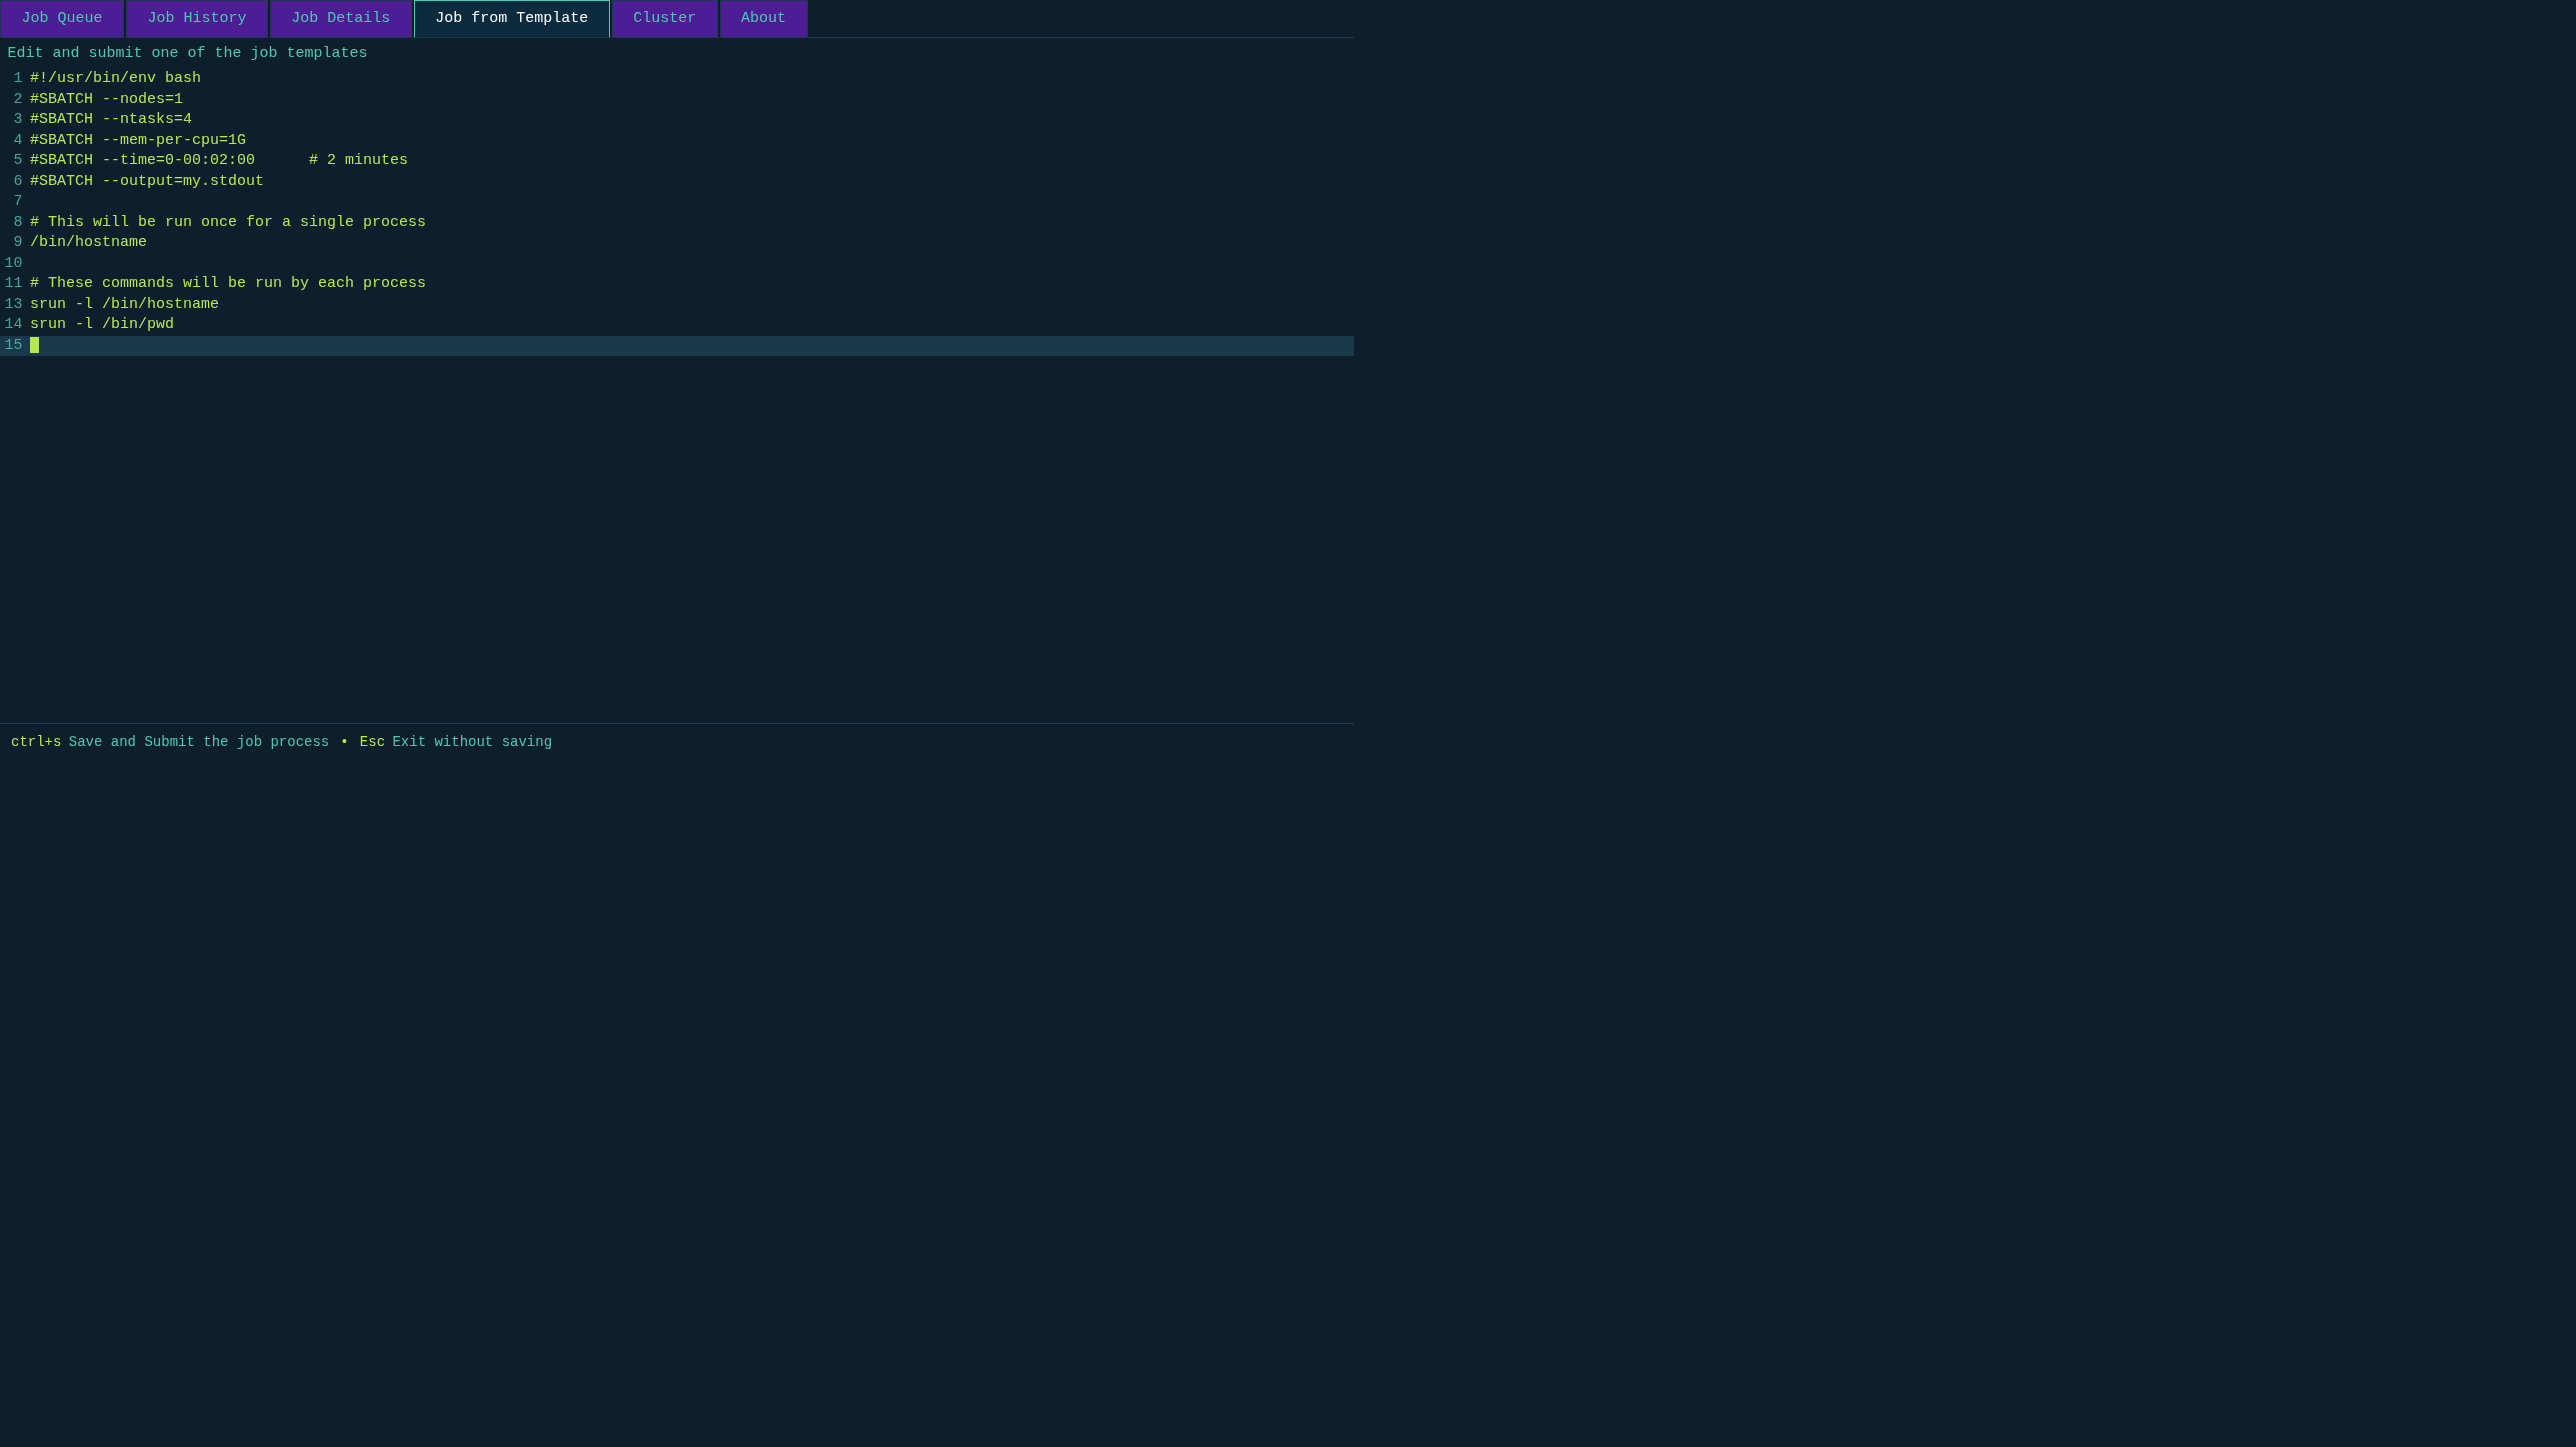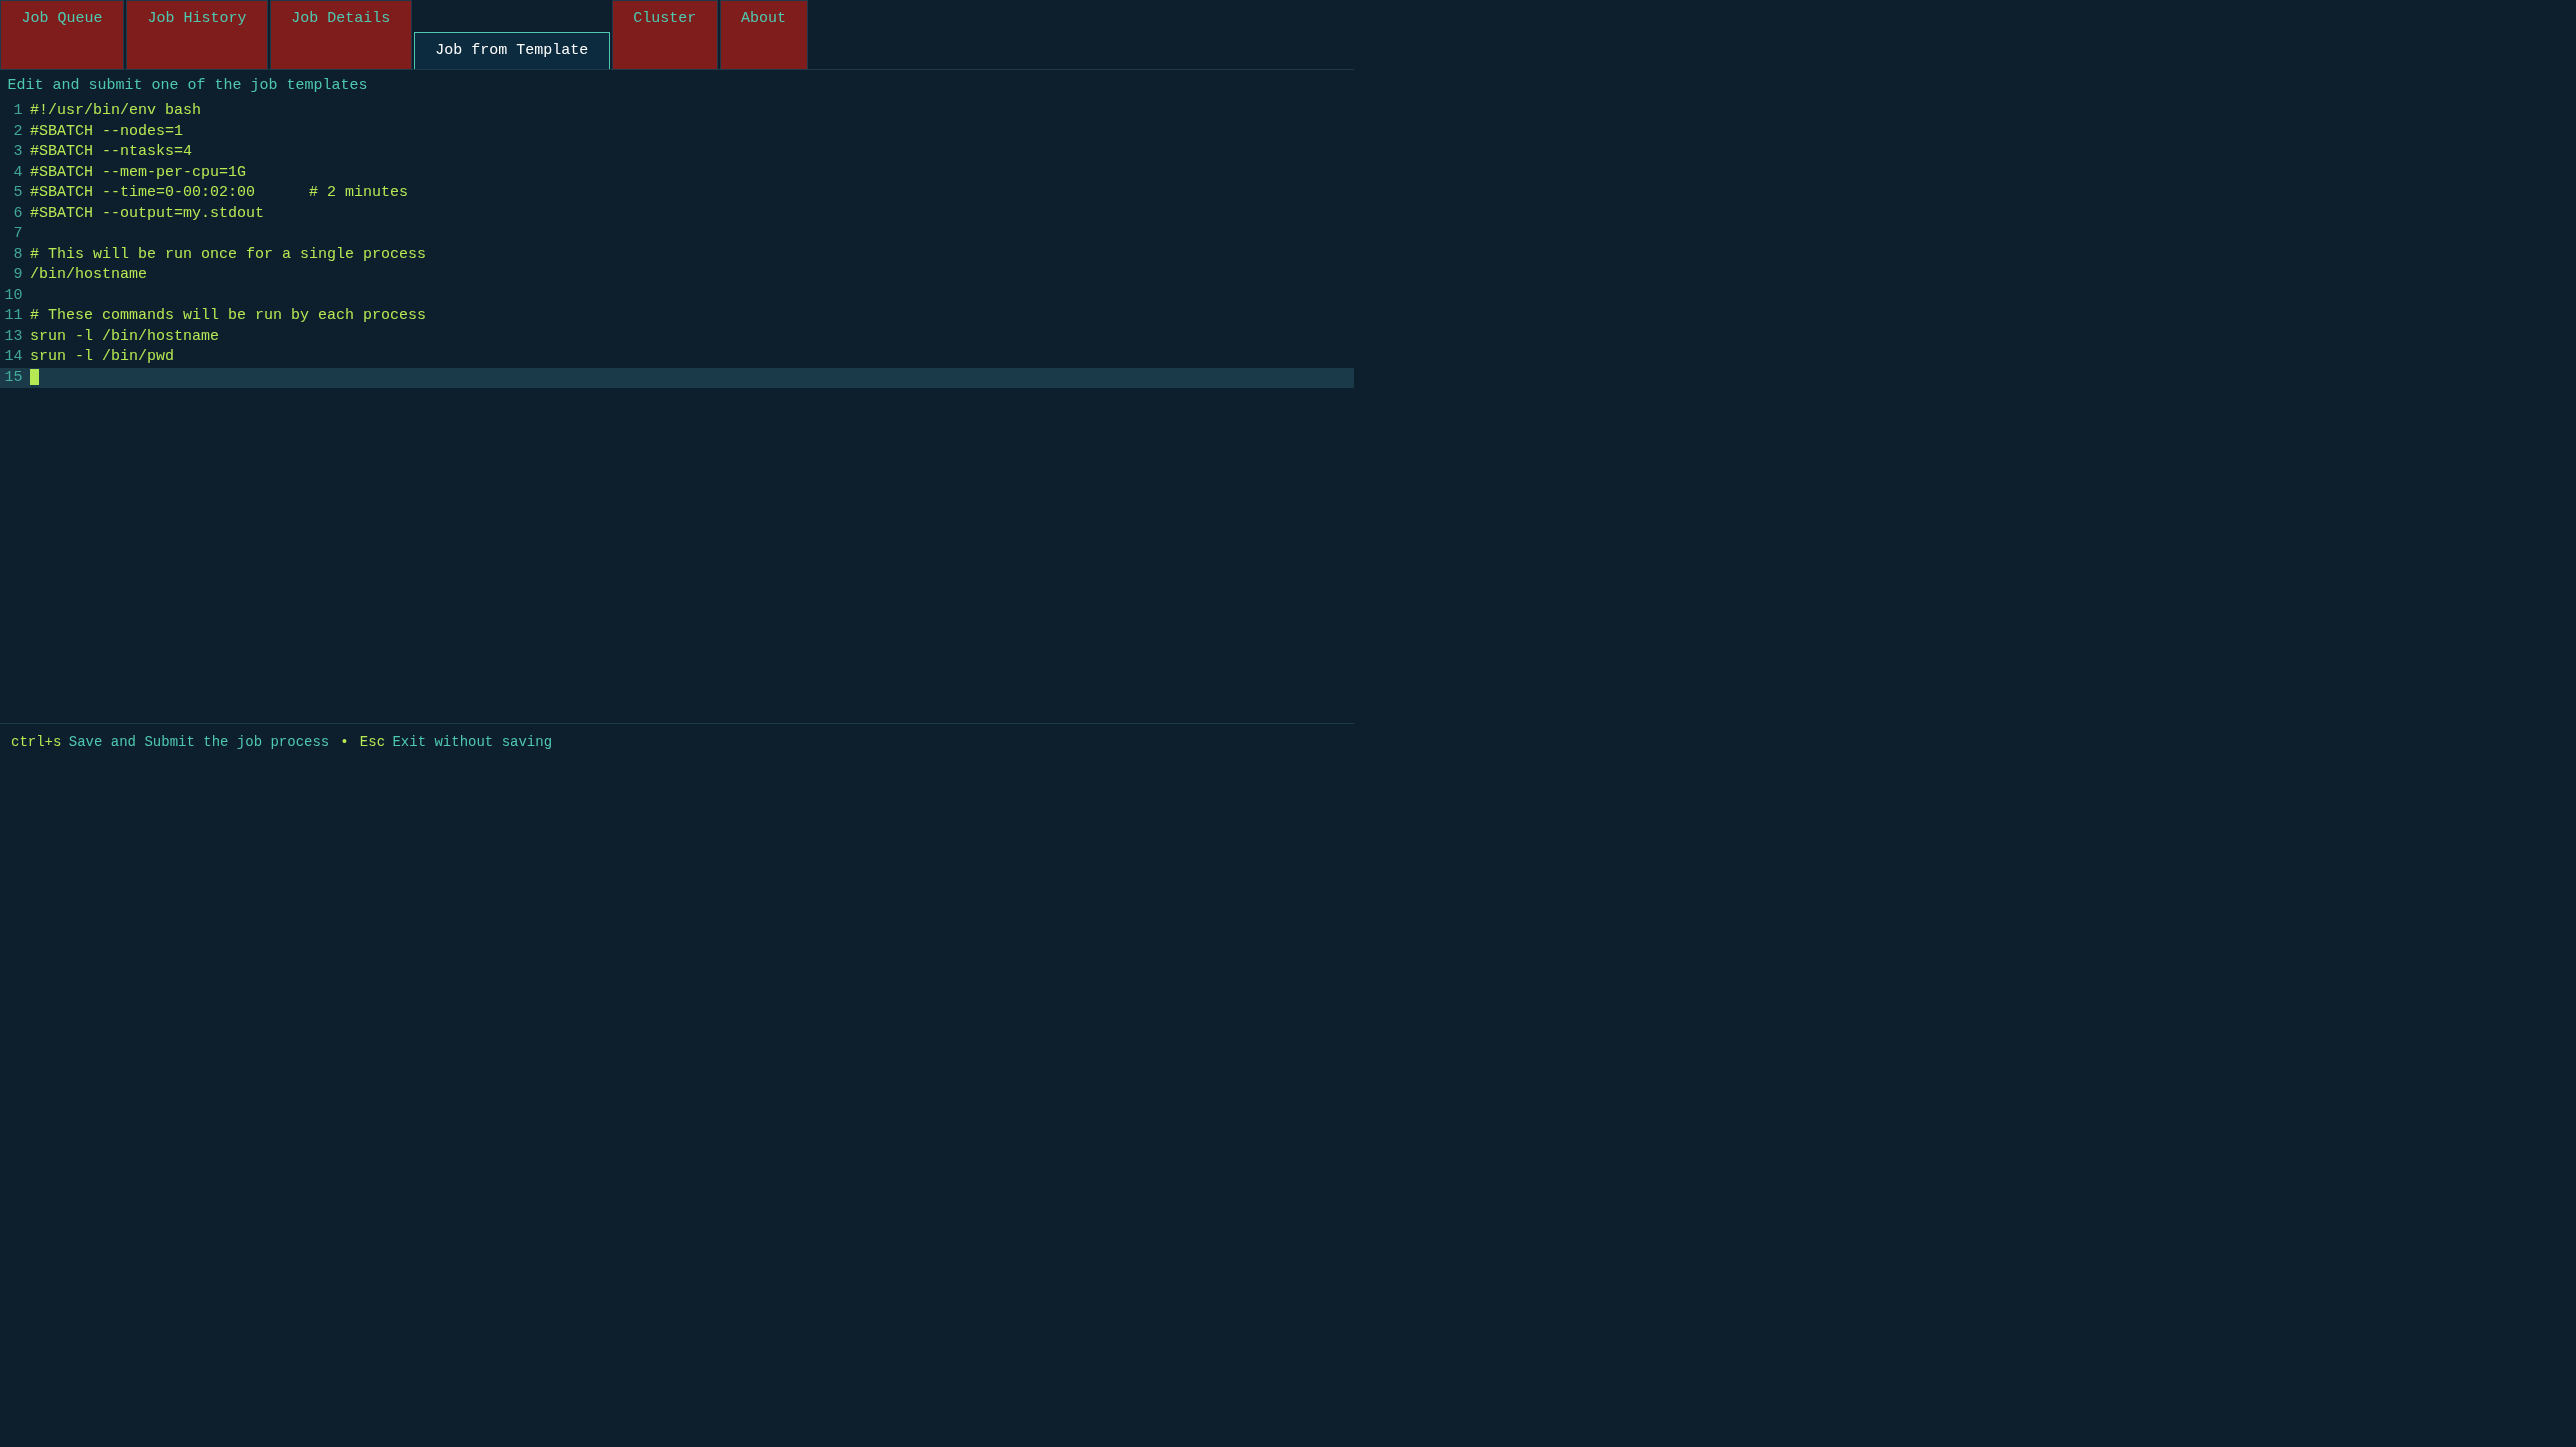--- a/index.html
+++ b/index.html
@@ -30,29 +30,28 @@
     }
 
     .tab {
       padding: 9.3px 20.5px;
       color: #4ec9b0;
       border: 0.9px solid #1e3a4a;
       border-bottom: none;
       cursor: pointer;
       font-family: 'Courier New', Courier, monospace;
       font-size: 15px;
-      background-color: #7f1d1d;
+      background-color: #4c1d95;
       margin-right: 1.9px;
     }
 
     .tab.active {
       background-color: #0d2b3e;
       border-color: #4ec9b0;
       color: #ffffff;
-      margin-top: 32px;
     }
 
     
     .subtitle {
       padding: 7.4px 7.4px;
       color: #4ec9b0;
       font-size: 15px;
       flex-shrink: 0;
     }
 

